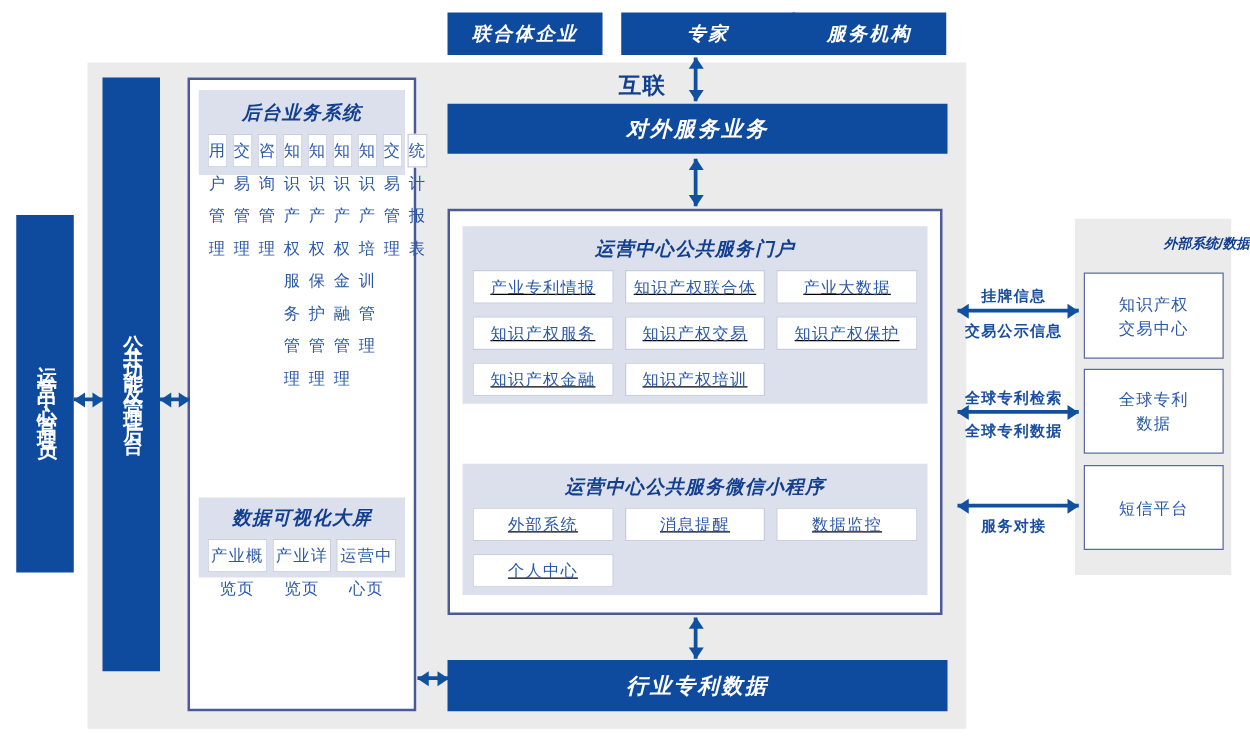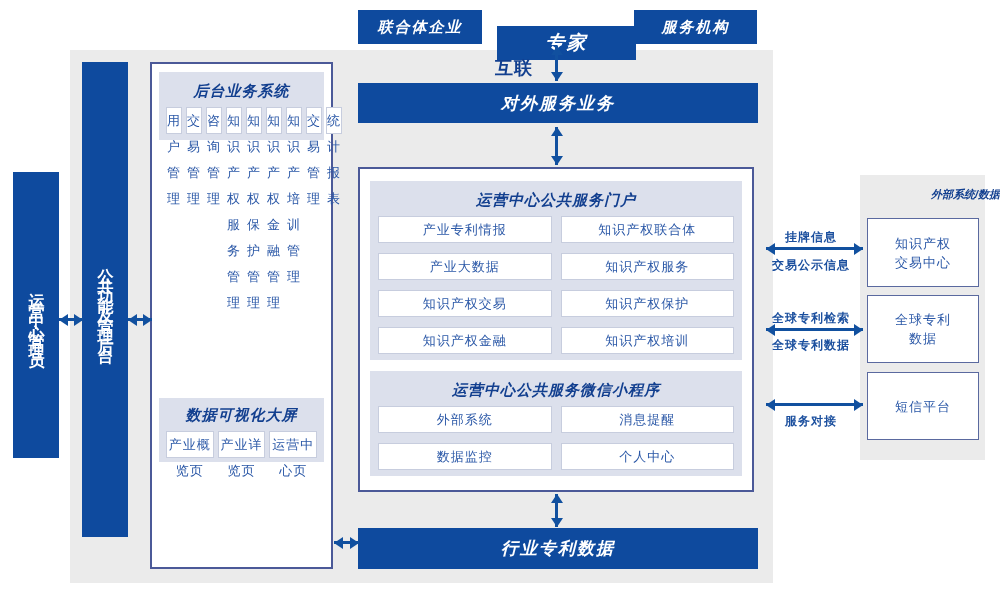--- a/index.html
+++ b/index.html
@@ -24,21 +24,21 @@
   .lav{
     position:absolute;background:#dce0ec;box-sizing:border-box;
     display:flex;flex-direction:column;padding:6px 8px;
   }
   .ptitle{
     color:#123f8f;font-weight:bold;font-style:italic;font-size:15px;
     text-align:center;line-height:26px;height:26px;flex:0 0 auto;margin-bottom:3px;
     letter-spacing:1px;
   }
   .itemcol{display:flex;flex-direction:row;gap:4px;}
-  .itemgrid{display:grid;grid-template-columns:1fr 1fr;column-gap:9px;row-gap:10px;}
+  .itemgrid{display:grid;grid-template-columns:1fr 1fr 1fr;column-gap:9px;row-gap:10px;text-decoration:underline;}
   .item{
     background:#ffffff;border:1px solid #c7cdde;color:#2b58a7;
     font-size:13px;height:27px;line-height:26px;text-align:center;box-sizing:border-box;
     letter-spacing:1px;
   }
   .extbox{
     position:absolute;background:#ffffff;border:1px solid #5a699f;box-sizing:border-box;
     color:#2b58a7;font-size:13px;display:flex;align-items:center;justify-content:center;
     text-align:center;white-space:pre-line;line-height:19px;letter-spacing:1px;
   }
@@ -66,21 +66,21 @@
 <body>
 
 <div id="stage">
 
   <div class="bg" style="left:70px;top:50px;width:703px;height:533px;"></div>
   <div class="bg" style="left:860px;top:175px;width:125px;height:285px;"></div>
 
   <div class="bluebox" style="left:358px;top:10px;width:124px;height:34px;font-size:15px;">
     <span>联合体企业</span>
   </div>
-  <div class="bluebox" style="left:497px;top:26px;width:139px;height:34px;font-size:19px;">
+  <div class="bluebox" style="left:497px;top:10px;width:139px;height:34px;font-size:15px;">
     <span>专家</span>
   </div>
   <div class="bluebox" style="left:634px;top:10px;width:123px;height:34px;font-size:15px;">
     <span>服务机构</span>
   </div>
 
   <div class="lbl" style="left:478px;top:56px;width:55px;text-align:right;font-size:18px;color:#123f8f;">互联网</div>
   <div class="va" style="left:555px;top:46px;height:35px;"></div>
 
   <div class="bluebox" style="left:358px;top:83px;width:400px;height:40px;font-size:17px;">

